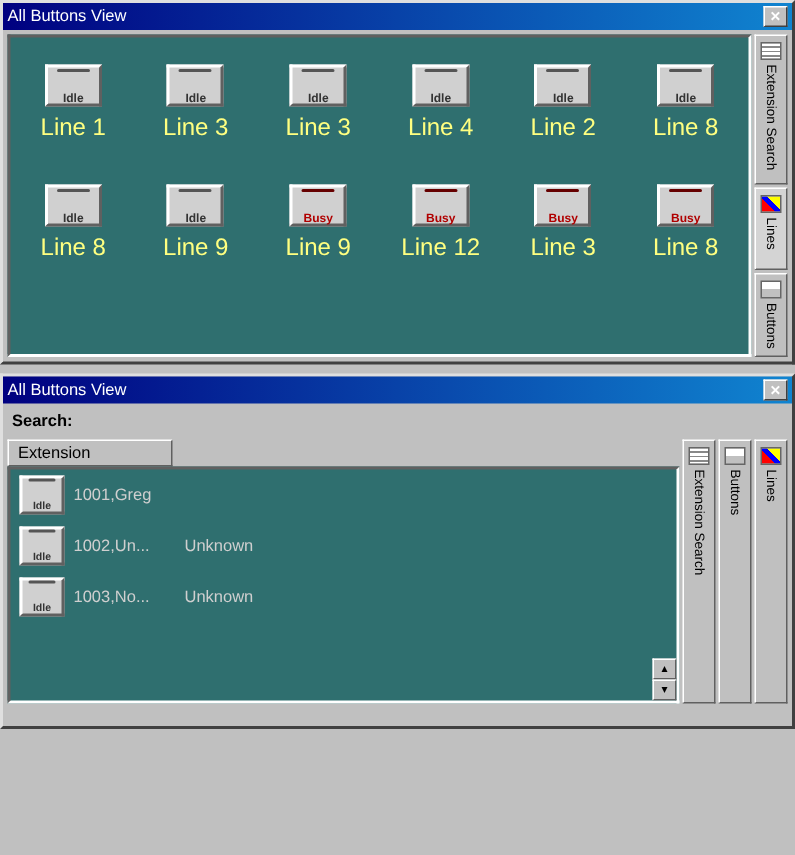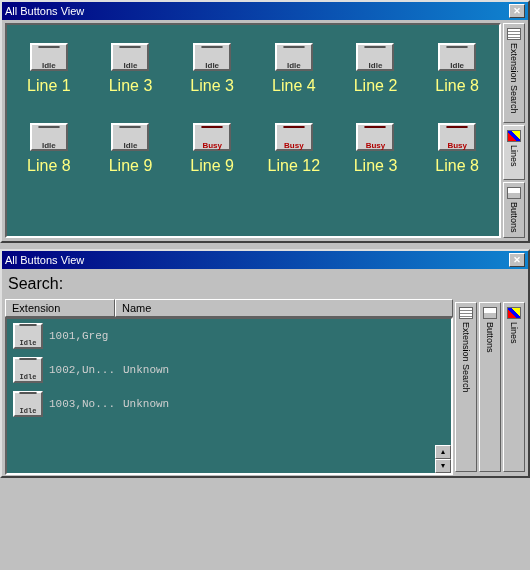--- a/index.html
+++ b/index.html
@@ -110,34 +110,33 @@
 .icon-lines { background: linear-gradient(45deg,#f00 40%,#00f 40% 60%,#ff0 60%); border:1px solid #666;}
 
 
 .window2 { margin-top: 6px; }
 .search-row {
   display: flex;
   align-items: center;
   padding: 6px;
   gap: 4px;
 }
-.search-row label { font-size: 16px; }
+.search-row label { font-size: 11px; font-weight: bold; }
 .search-input {
   flex: 1;
   border: 2px solid;
   border-color: #606060 #fff #fff #606060;
   padding: 2px 4px;
   font-size: 12px;
   height: 20px;
   background: #fff;
 }
 .window2-body {
   display: flex;
-  padding: 0 3px 1px 3px;
-  align-items: center;
+  padding: 0 3px 15px 3px;
 }
 .list-area { flex: 1; margin-right: 2px;}
 .list-header {
   display: flex;
   background: #c0c0c0;
 }
 .col-header {
   border: 1px solid;
   border-color: #fff #606060 #606060 #fff;
   padding: 2px 6px;
@@ -153,21 +152,20 @@
   position: relative;
   overflow: hidden;
 }
 .list-row {
   display: flex;
   align-items: center;
   padding: 4px 6px;
   gap: 6px;
   color: #cfcfcf;
   font-size: 11px;
-  font-family: Liberation Mono, monospace;
 }
 .row-btn {
   width: 30px; height: 26px;
   border: 2px solid;
   border-color: #fff #606060 #606060 #fff;
   background: #d0d0d0;
   display: flex; flex-direction: column;
   align-items: center; justify-content: center;
 }
 .row-btn .led { width: 18px; height: 7px; }
@@ -318,21 +316,20 @@
       <span>✕</span>
     </div>
   </div>
   <div class="search-row">
     <label>Search:</label>
   </div>
   <div class="window2-body">
     <div class="list-area">
       <div class="list-header">
         <div class="col-header col-ext">Extension</div>
-        <div class="col-header col-name">Name</div>
       </div>
       <div class="list-body">
         <div id="list-rows">
             <div class="list-row">
     <div class="row-btn">
       <div class="led idle"></div>
       <div class="status-text idle">Idle</div>
     </div>
     <div class="row-ext">1001,Greg</div>
             </div>

